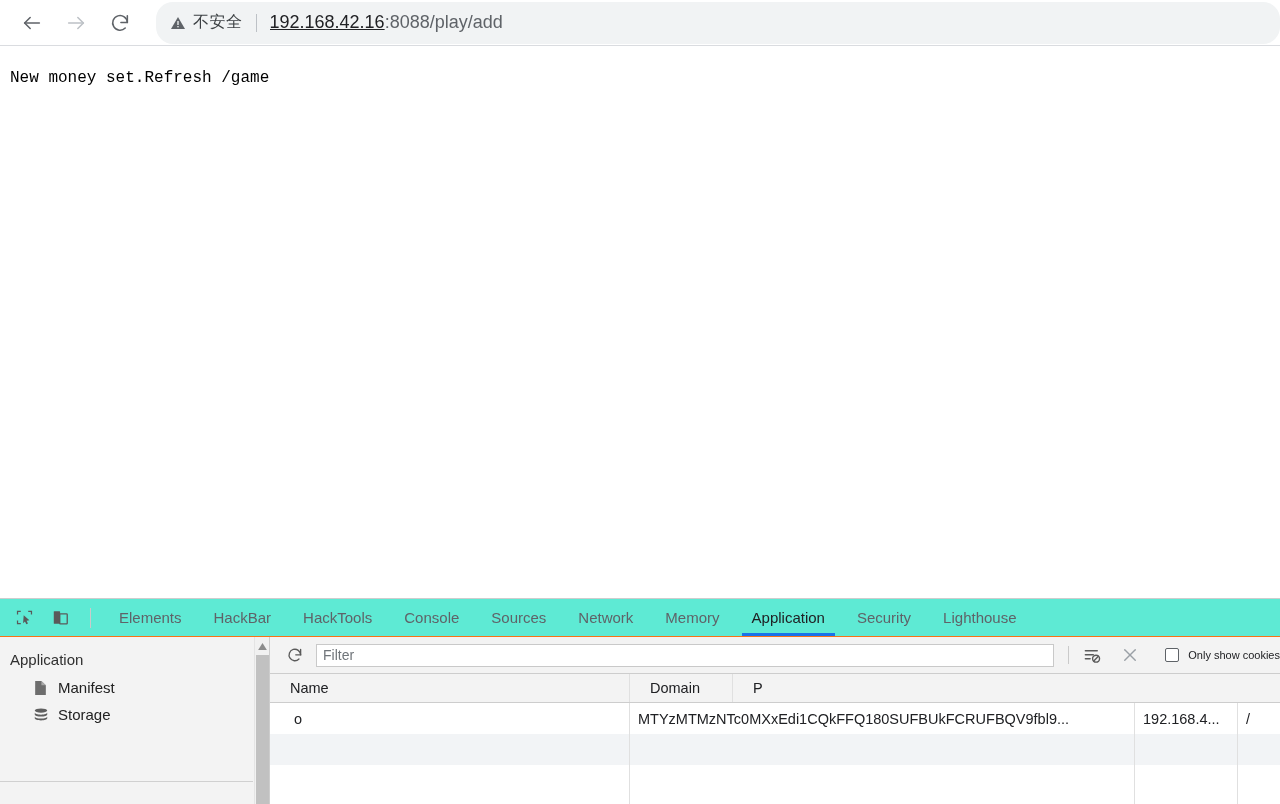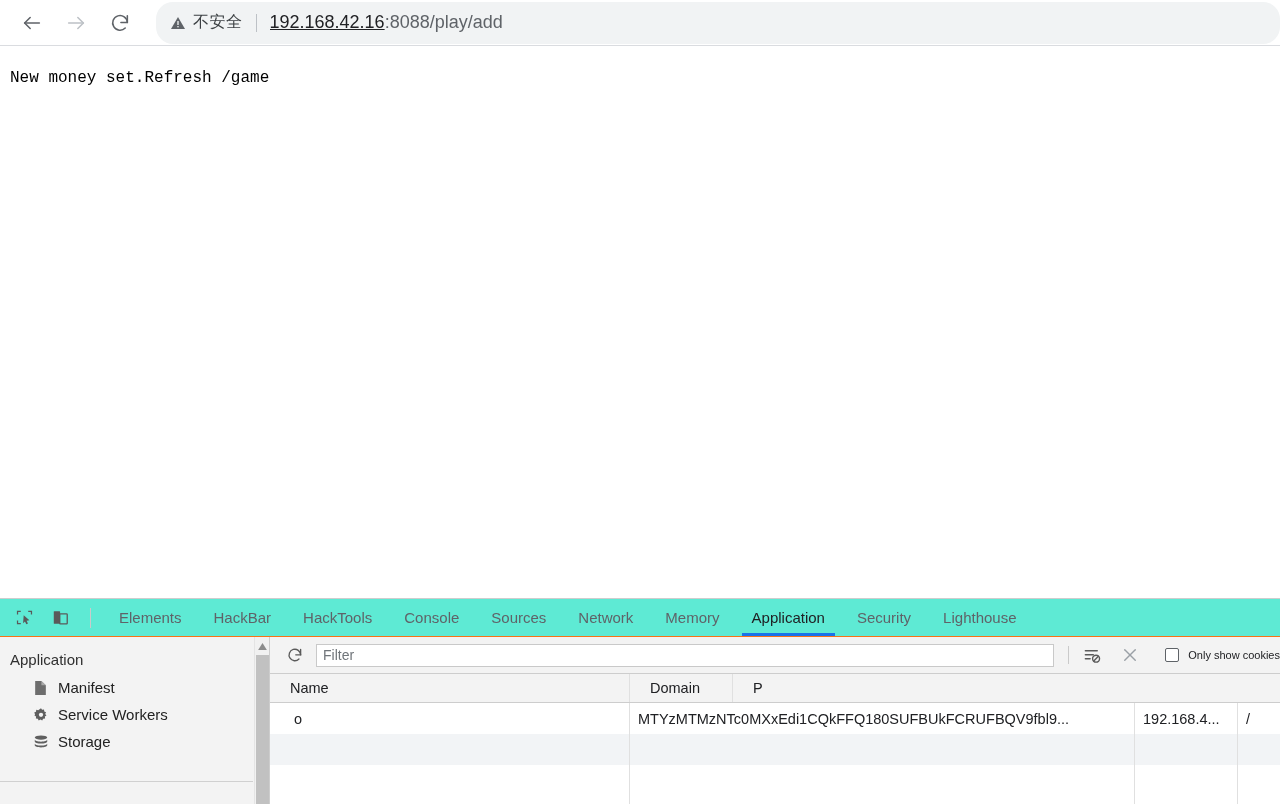--- a/index.html
+++ b/index.html
@@ -371,29 +371,20 @@
       <div class="sb-item">
         <span class="sb-icon">
           <svg width="15" height="16" viewBox="0 0 16 18">
             <path d="M2 1h7l5 5v11H2z" fill="#6d6d6d"></path>
             <path d="M9 1l5 5H9z" fill="#a8a8a8"></path>
           </svg>
         </span>
         <span>Manifest</span>
       </div>
 
-      <div class="sb-item">
-        <span class="sb-icon">
-          <svg width="16" height="16" viewBox="0 0 24 24" fill="#5f5f5f">
-            <path d="M12 1.8l1.6 2.5 2.9-.6.4 2.9 2.7 1.2-1.3 2.7 1.9 2.2-2.4 1.7.3 2.9-2.9.2-1.4 2.6-2.6-1.4-2.6 1.4-1.4-2.6-2.9-.2.3-2.9-2.4-1.7L3.1 11 1.8 8.3l2.7-1.2.4-2.9 2.9.6z"></path>
-            <circle cx="12" cy="11.8" r="3.2" fill="#f3f3f3"></circle>
-          </svg>
-        </span>
-        <span>Service Workers</span>
-      </div>
 
       <div class="sb-item">
         <span class="sb-icon">
           <svg width="16" height="16" viewBox="0 0 18 18" fill="#5f5f5f">
             <ellipse cx="9" cy="4" rx="7" ry="2.4"></ellipse>
             <path d="M2 6.2v2.1c0 1.3 3.1 2.4 7 2.4s7-1.1 7-2.4V6.2c0 1.3-3.1 2.4-7 2.4S2 7.5 2 6.2z"></path>
             <path d="M2 10.6v2.1c0 1.3 3.1 2.4 7 2.4s7-1.1 7-2.4v-2.1c0 1.3-3.1 2.4-7 2.4s-7-1.1-7-2.4z"></path>
           </svg>
         </span>
         <span>Storage</span>

